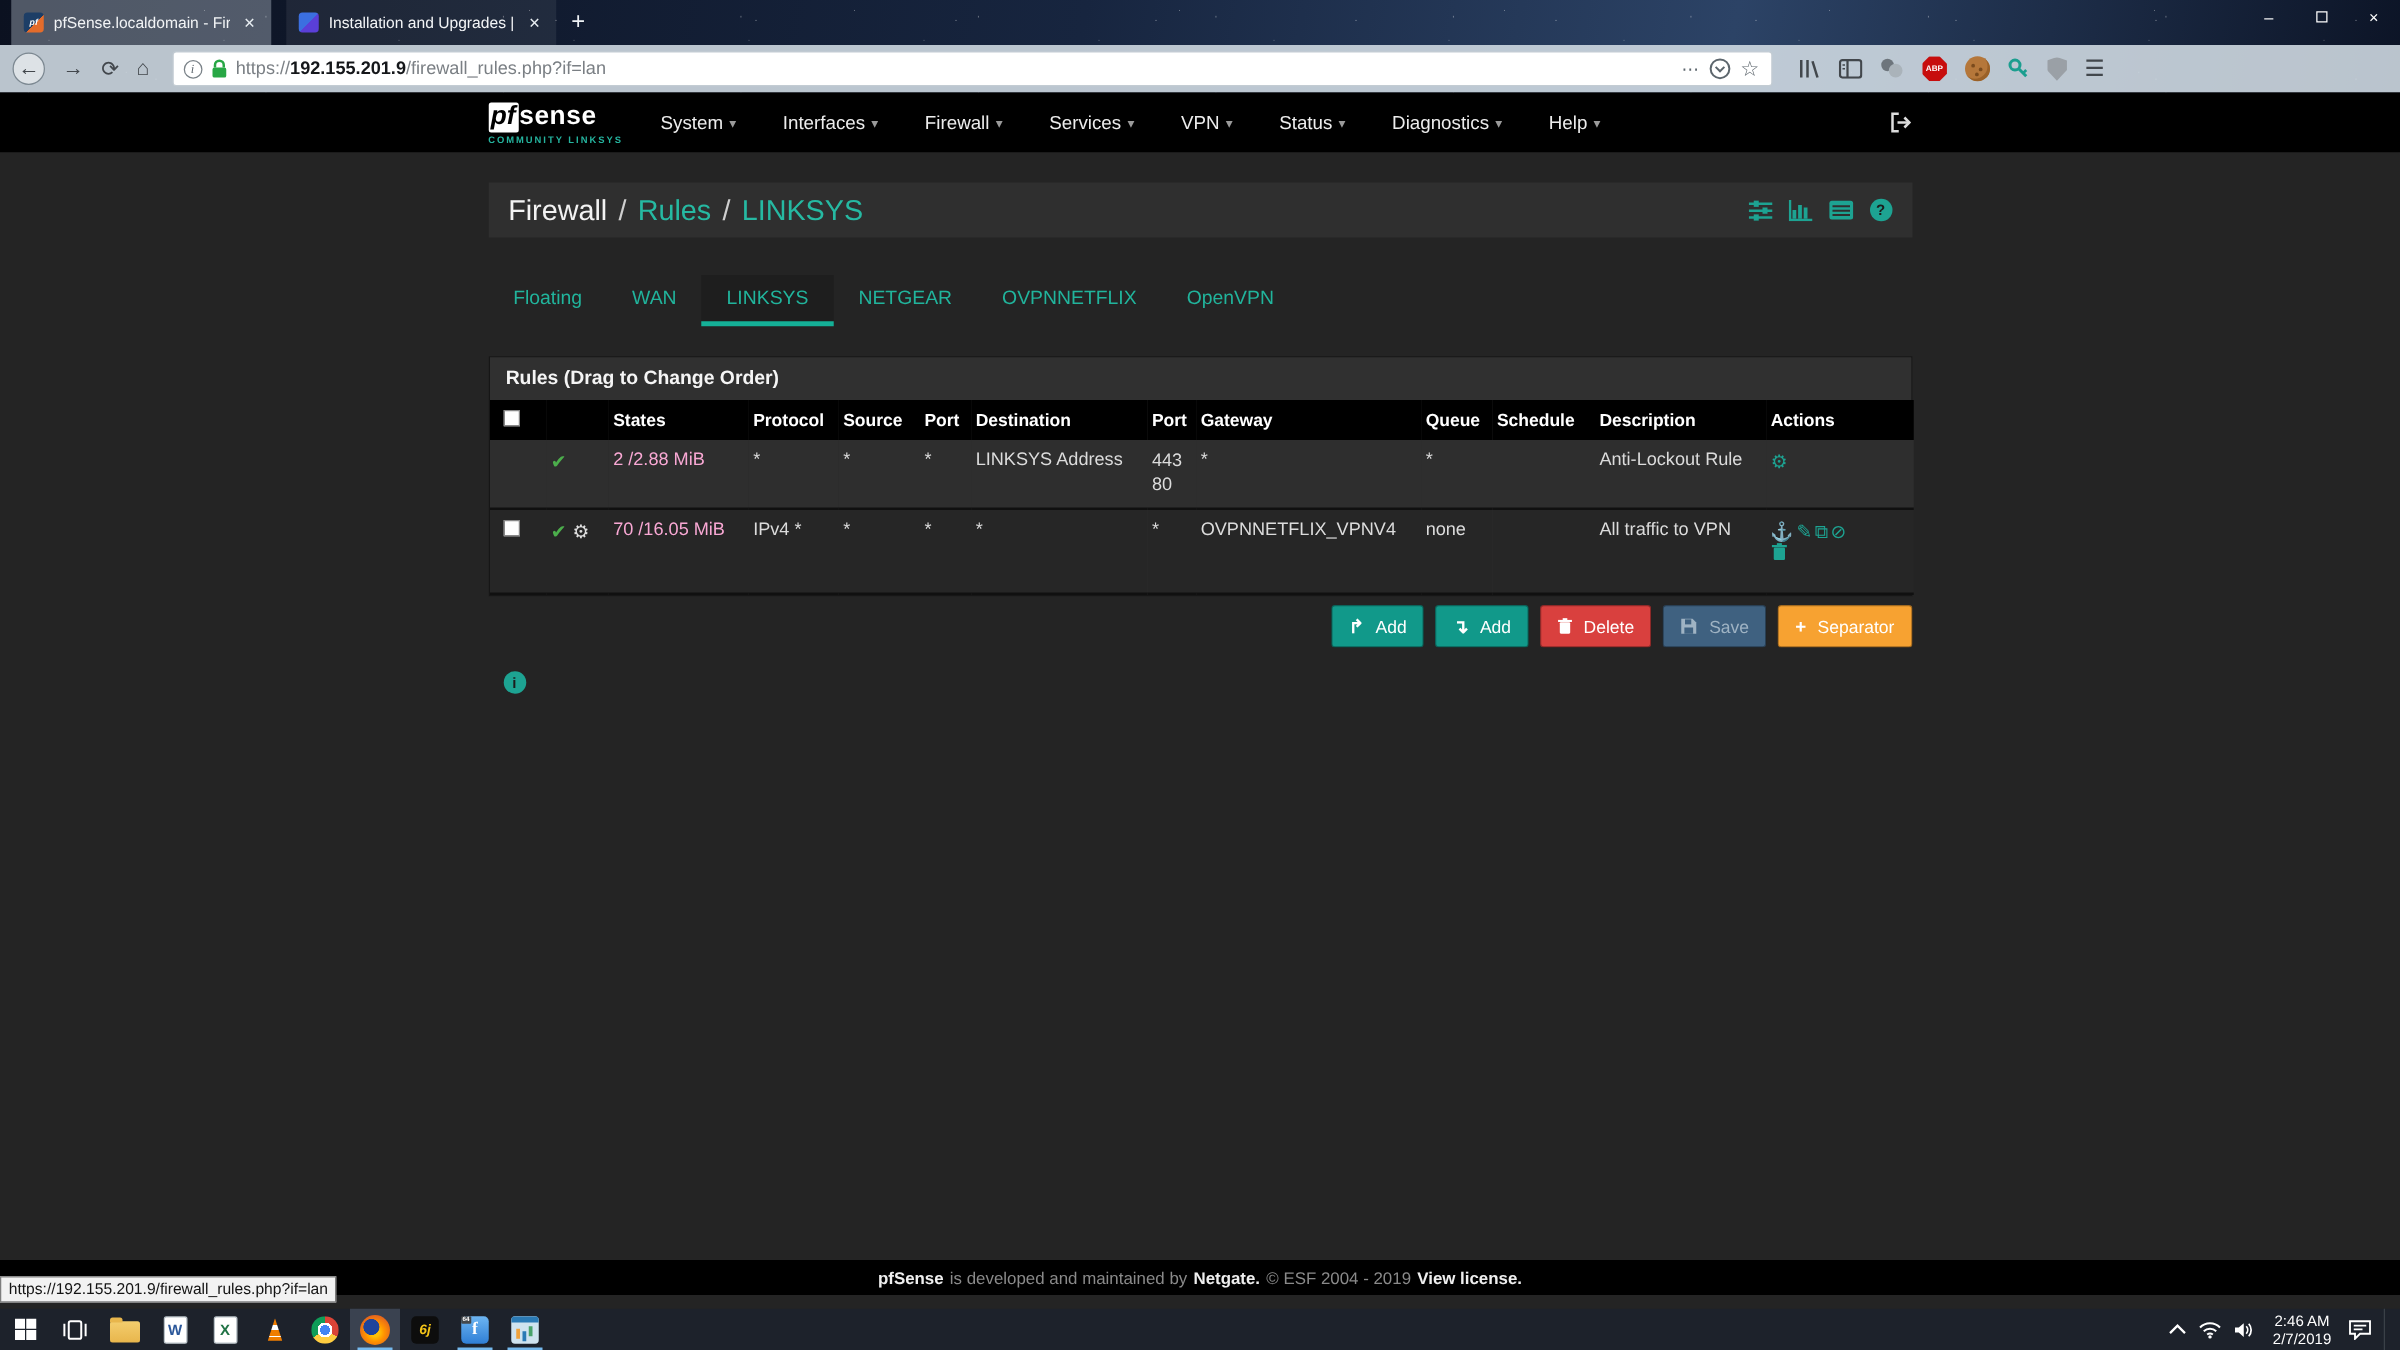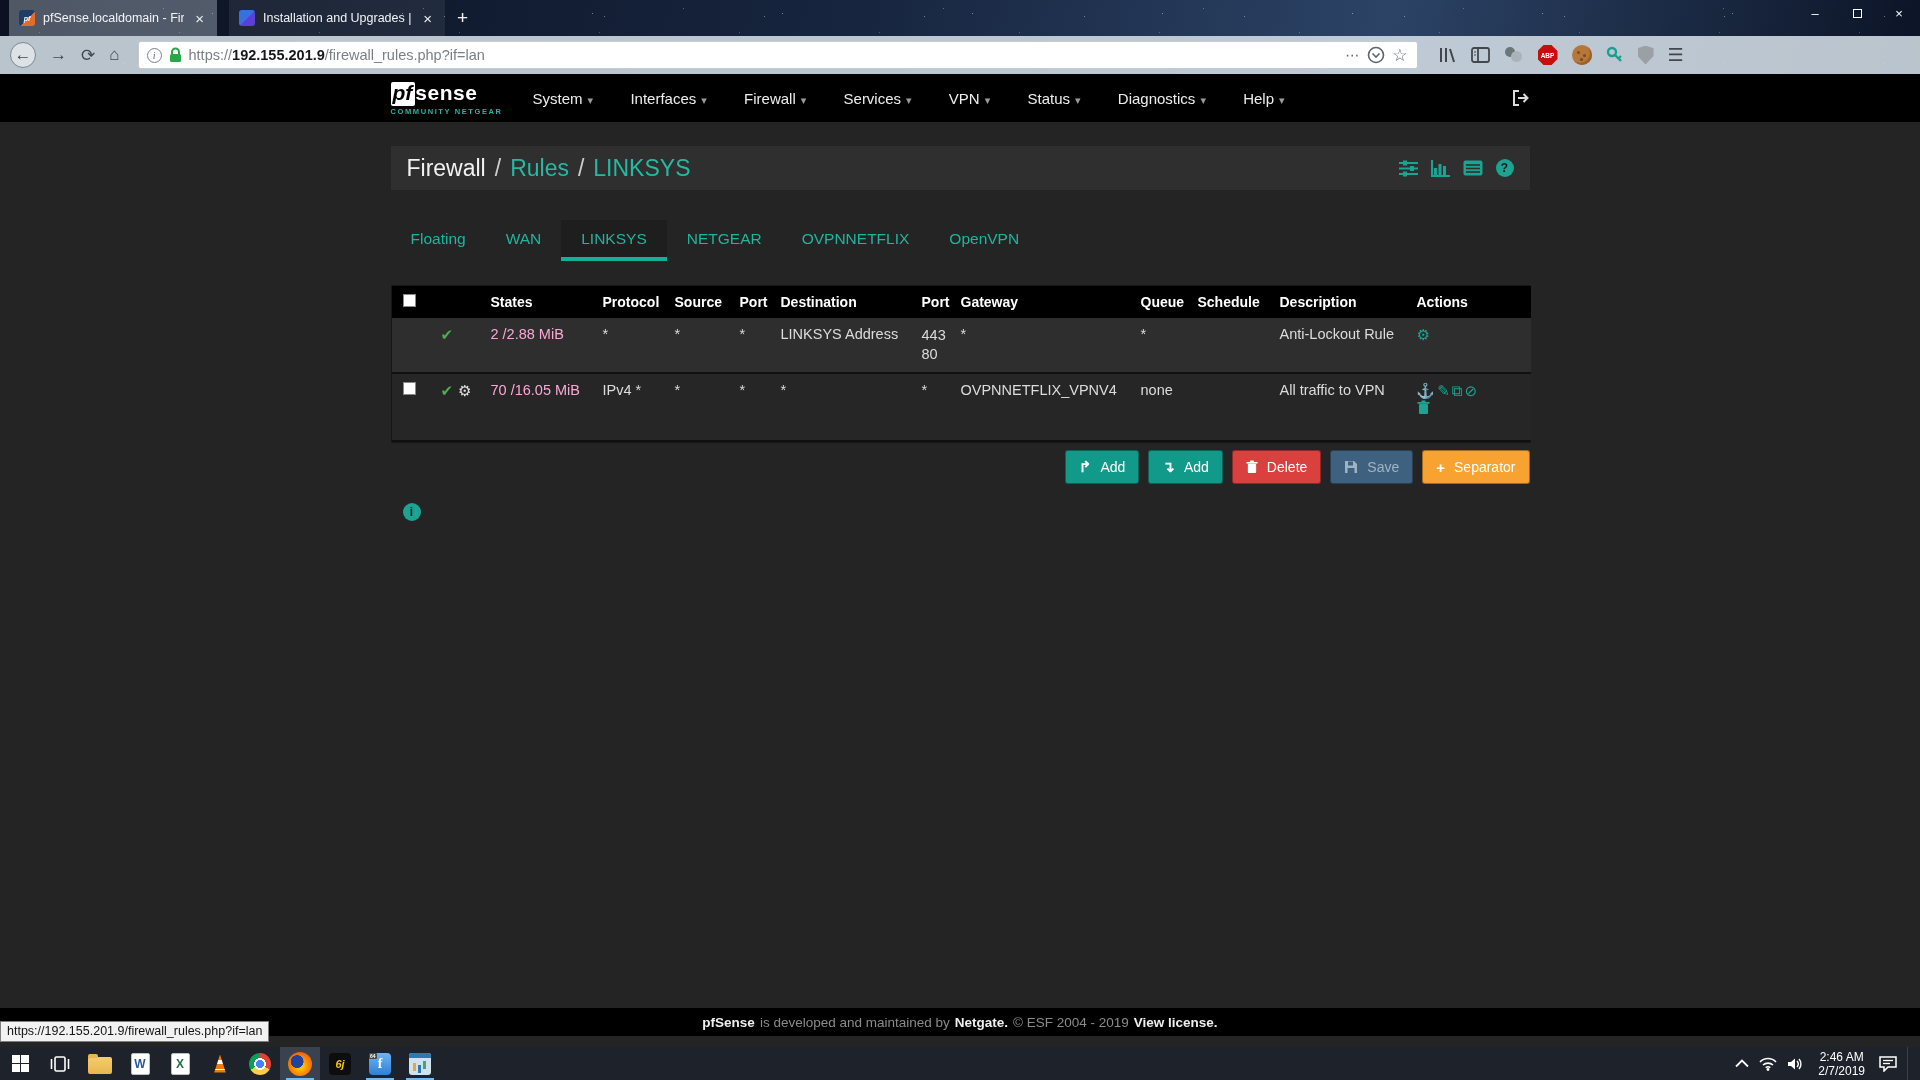--- a/index.html
+++ b/index.html
@@ -54,21 +54,21 @@
 
   
   #navbar { position:absolute; top:74px; left:0; width:1920px; height:48px; background:#000; }
   #navbar-inner { width:1139px; margin:0 auto; height:48px; display:flex; align-items:center; }
   #logo { display:flex; flex-direction:column; justify-content:center; margin-right:26px; }
   #logo-main { display:flex; align-items:baseline; }
   #logo-pf { background:#fff; color:#000; font-weight:bold; font-style:italic; font-size:21px; padding:0 3px 2px 2px; border-radius:2px; line-height:22px; }
   #logo-sense { color:#fff; font-weight:bold; font-size:21px; letter-spacing:.5px; }
   #logo-sub { color:#25b39e; font-size:7.5px; letter-spacing:1.6px; font-weight:bold; margin-top:1px; }
   .nav-menu { display:flex; flex:1; justify-content:space-between; max-width:760px; }
-  .nav-item { color:#ededed; font-size:15px; text-decoration:none; display:flex; align-items:flex-end; gap:5px; padding:6px 4px; }
+  .nav-item { color:#ededed; font-size:15px; text-decoration:none; display:flex; align-items:center; gap:5px; padding:6px 4px; }
   .nav-item .caret { color:#9a9a9a; font-size:11px; }
   #logout { margin-left:auto; color:#dcdcdc; }
 
   
   #page { position:absolute; top:122px; left:0; width:1920px; height:925px; background:#242424; }
   #container { width:1139px; margin:0 auto; position:relative; }
   #breadcrumb-bar { margin-top:24px; height:44px; background:#2f2f2f; display:flex; align-items:center; padding:0 16px; }
   #breadcrumb { font-size:23px; display:flex; gap:9px; align-items:center; }
   .bc-root { color:#f2f2f2; }
   .bc-sep { color:#cfcfcf; }
@@ -210,21 +210,21 @@
   </div>
 </div>
 
 <div id="navbar">
   <div id="navbar-inner">
     <div id="logo">
       <div id="logo-main">
         <span id="logo-pf">pf</span>
           <span id="logo-sense">sense</span>
       </div>
-      <div id="logo-sub">COMMUNITY NETGEAR</div>
+      <div id="logo-sub">COMMUNITY LINKSYS</div>
     </div>
     <div class="nav-menu" style="width:760px;">
       <a class="nav-item" href="#">
           <span>System</span>
           <span class="caret">▾</span>
         </a>
       <a class="nav-item" href="#">
           <span>Interfaces</span>
           <span class="caret">▾</span>
         </a>
@@ -308,20 +308,21 @@
     <div id="iface-tabs">
       <a class="iface-tab" href="#">Floating</a>
       <a class="iface-tab" href="#">WAN</a>
       <a class="iface-tab active" href="#">LINKSYS</a>
       <a class="iface-tab" href="#">NETGEAR</a>
       <a class="iface-tab" href="#">OVPNNETFLIX</a>
       <a class="iface-tab" href="#">OpenVPN</a>
     </div>
 
     <div id="panel">
+      <div id="panel-header">Rules (Drag to Change Order)</div>
       <table>
         <colgroup>
           <col style="width:45px">
             <col style="width:50px">
             <col style="width:112px">
             <col style="width:72px">
           <col style="width:65px">
             <col style="width:41px">
             <col style="width:141px">
             <col style="width:39px">

